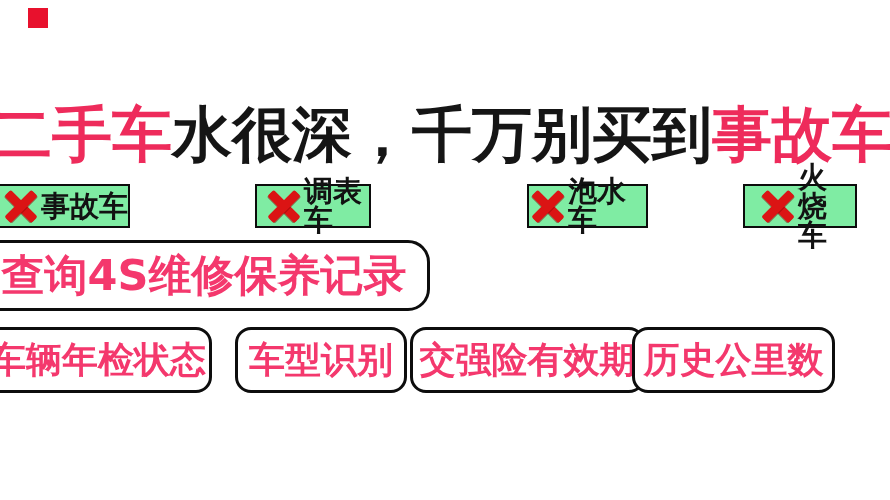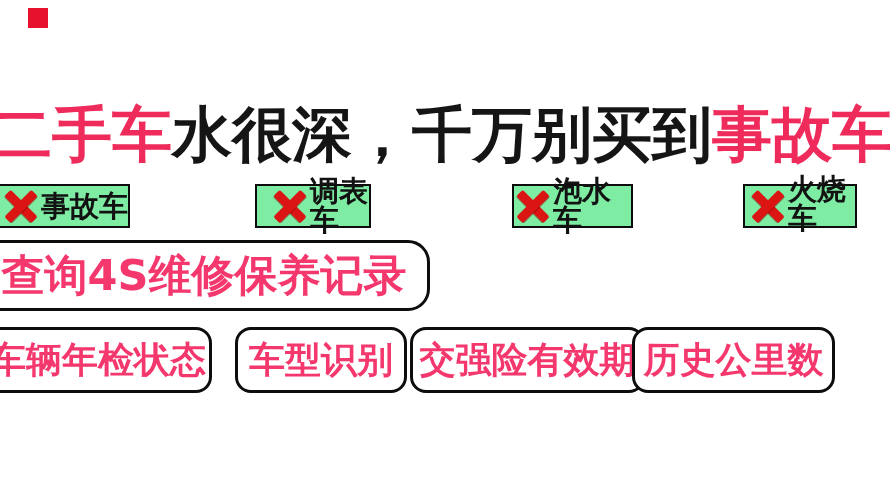--- a/index.html
+++ b/index.html
@@ -17,23 +17,23 @@
   .t-accent{color:#ee2b5b;}
   .t-black{color:#151515;}
   
   .tag{
     position:absolute;top:184px;height:44px;box-sizing:border-box;
     background:#7feca3;border:2px solid #0c0c0c;
     display:flex;align-items:center;
   }
   .tag-text{font-size:29px;font-weight:700;color:#121212;line-height:1;}
   .tag-1{left:-6px;width:136px;padding-left:8px;}
-  .tag-2{left:255px;width:116px;padding-left:16px;}
-  .tag-3{left:512px;width:121px;padding-left:2px;}
-  .tag-4{left:743px;width:114px;padding-left:6px;font-family:Liberation Mono, monospace;}
+  .tag-2{left:255px;width:116px;padding-left:10px;}
+  .tag-3{left:527px;width:121px;padding-left:2px;}
+  .tag-4{left:743px;width:114px;padding-left:16px;}
   
   .xmark{position:relative;width:34px;height:36px;flex:none;margin-right:3px;}
   .xmark i{
     position:absolute;left:-2px;top:14px;width:38px;height:9px;
     background:#db1414;border-radius:2px;display:block;
     box-shadow:0 1px 0 rgba(120,0,0,.45);
   }
   .xmark .bar-a{transform:rotate(45deg);}
   .xmark .bar-b{transform:rotate(-45deg);}
   

